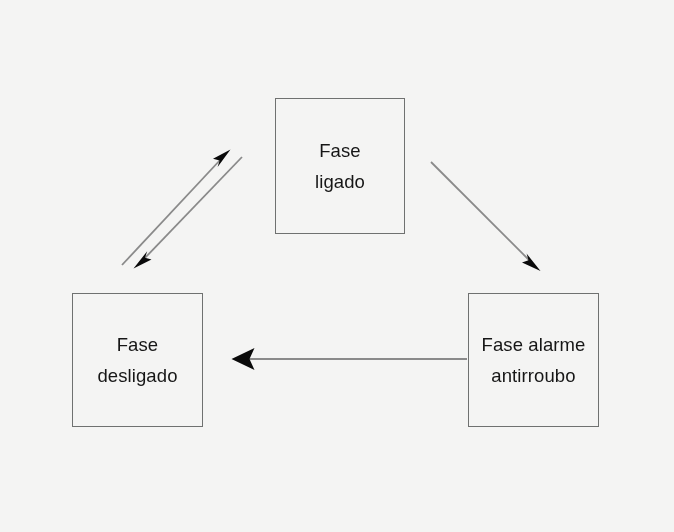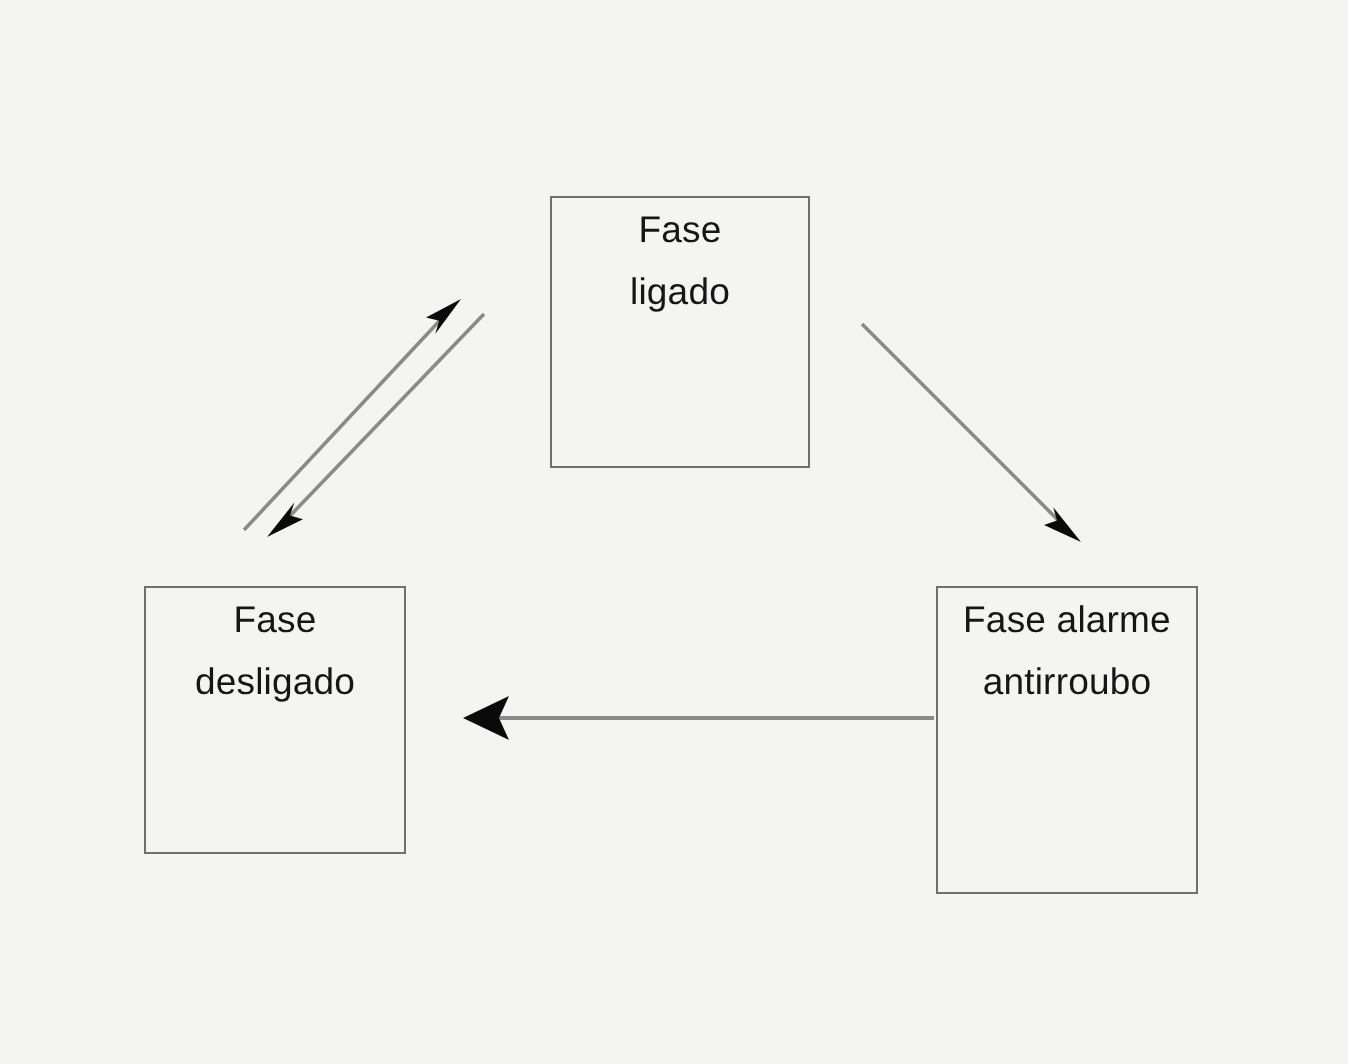--- a/index.html
+++ b/index.html
@@ -24,21 +24,21 @@
     top: 0;
     width: 674px;
     height: 532px;
   }
   .state-box {
     position: absolute;
     box-sizing: border-box;
     border: 1.4px solid #6f7170;
     background: transparent;
     display: flex;
-    align-items: flex-start;
+    align-items: center;
     justify-content: center;
   }
   .state-label {
     text-align: center;
     color: #161616;
     font-size: 18.5px;
     line-height: 31px;
     letter-spacing: 0.1px;
     white-space: pre-line;
   }
@@ -51,21 +51,21 @@
   #box-desligado {
     left: 72px;
     top: 293px;
     width: 131px;
     height: 134px;
   }
   #box-alarme {
     left: 468px;
     top: 293px;
     width: 131px;
-    height: 154px;
+    height: 134px;
   }
 </style>
 </head>
 <body>
 
 <div id="diagram-canvas">
 
   <svg id="arrow-layer" viewBox="0 0 674 532" width="674" height="532" xmlns="http://www.w3.org/2000/svg">
 
     <g>

